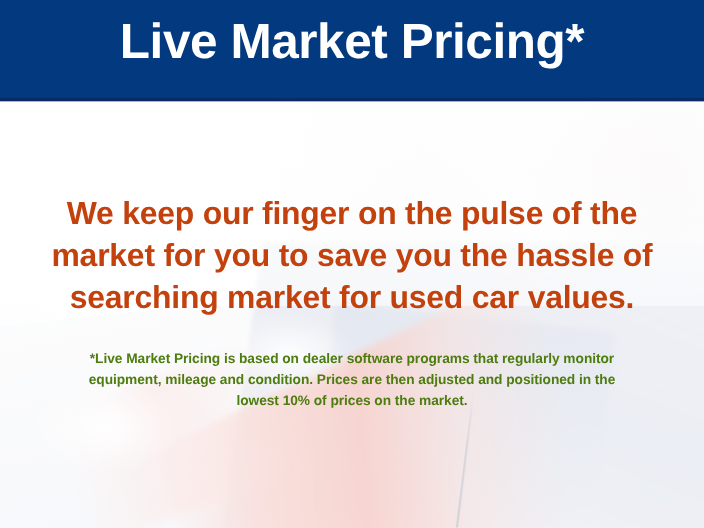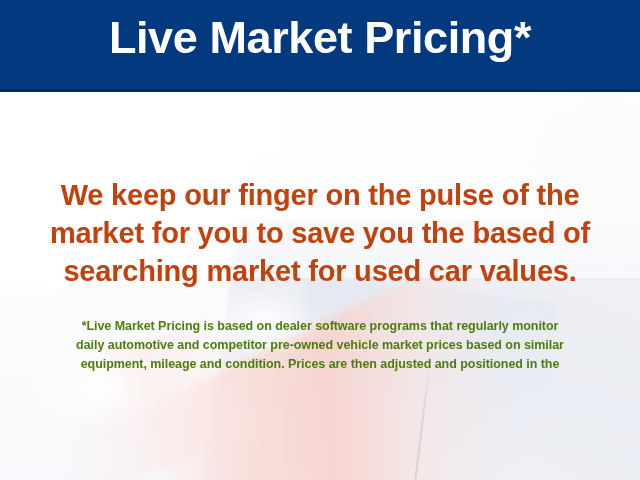--- a/index.html
+++ b/index.html
@@ -228,23 +228,23 @@
     <div class="veil"></div>
     <div class="veil-top"></div>
   </div>
 
   <div class="header-bar">
     <div class="header-title">Live Market Pricing*</div>
   </div>
 
   <div class="headline">
     <span class="ln">We keep our finger on the pulse of the</span>
-    <span class="ln">market for you to save you the based of</span>
+    <span class="ln">market for you to save you the hassle of</span>
     <span class="ln">searching market for used car values.</span>
   </div>
 
   <div class="fineprint">
     <span class="ln">*Live Market Pricing is based on dealer software programs that regularly monitor</span>
-    <span class="ln">daily automotive and competitor pre-owned vehicle market prices based on similar</span>
     <span class="ln">equipment, mileage and condition. Prices are then adjusted and positioned in the</span>
+    <span class="ln">lowest 10% of prices on the market.</span>
   </div>
 
 </div>
 
 </body></html>

